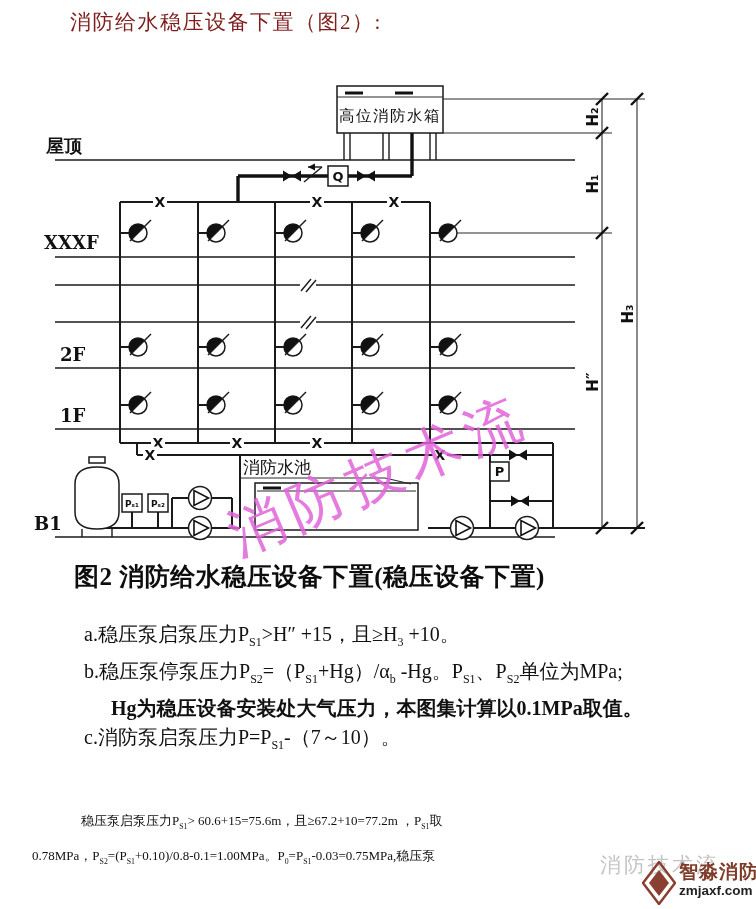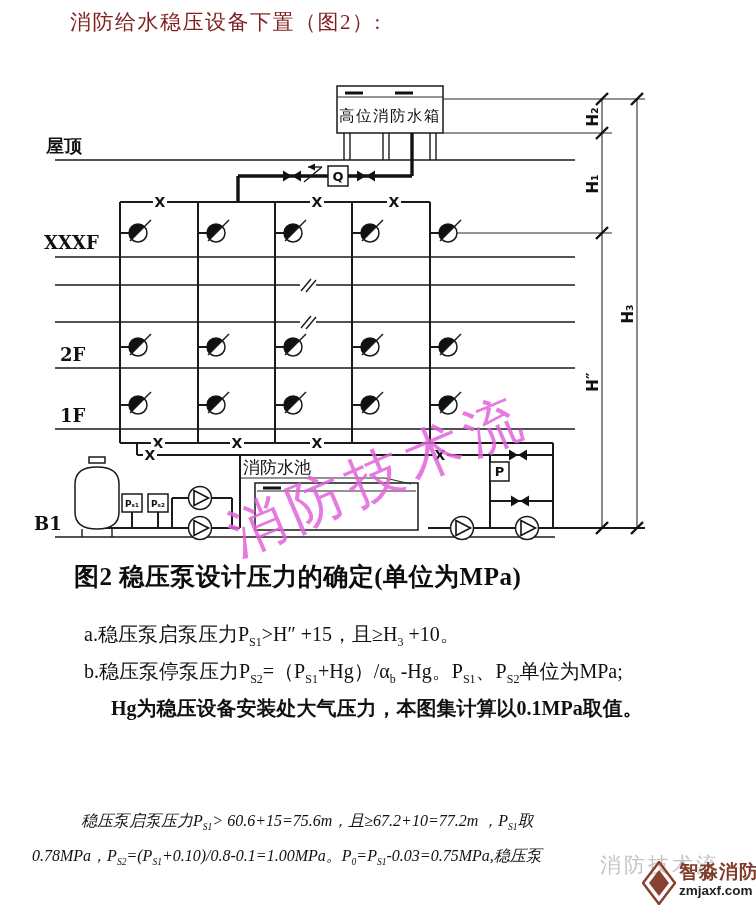--- a/index.html
+++ b/index.html
@@ -2,21 +2,21 @@
 <html><head>
 <meta charset="utf-8">
 <style>
   html,body{margin:0;padding:0;}
   body{width:756px;height:909px;background:#ffffff;position:relative;overflow:hidden;
        font-family:"Liberation Serif",serif;color:#111;}
   .abs{position:absolute;}
   #title{left:70px;top:8px;font-size:21px;letter-spacing:1.5px;color:#7f1d1d;z-index:2;}
   #caption{left:74px;top:560px;font-size:25px;font-weight:bold;color:#0d0d0d;letter-spacing:.5px;z-index:2;white-space:nowrap;}
   #notes{left:84px;top:620px;font-size:20px;z-index:2;}
-  #summary{left:32px;top:806px;font-size:16px;z-index:2;font-style:italic;}
+  #summary{left:32px;top:806px;font-size:13px;z-index:2;}
   .nline{line-height:29px;white-space:nowrap;}
   .indent{padding-left:27px;font-weight:bold;}
   .s-indent{padding-left:49px;}
   sub{font-size:.6em;text-align:center;}
   #wm-main{left:246px;top:498px;font-size:56px;color:#e163da;opacity:.85;letter-spacing:8px;
            transform:rotate(-23deg);transform-origin:0 100%;z-index:3;
            font-family:"Liberation Sans",sans-serif;white-space:nowrap;}
   #wm-gray{left:600px;top:851px;font-size:21px;color:#8a8a8a;opacity:.5;letter-spacing:3px;z-index:1;white-space:nowrap;}
   #logo{left:642px;top:861px;display:flex;align-items:flex-start;z-index:2;}
   #logo .txt{margin-left:3px;}
@@ -192,26 +192,27 @@
       <use href="#tick" x="637" y="528"></use>
     <text x="598" y="117" transform="rotate(-90 598 117)" text-anchor="middle" class="dim">H₂</text>
     <text x="598" y="184" transform="rotate(-90 598 184)" text-anchor="middle" class="dim">H₁</text>
     <text x="598" y="382" transform="rotate(-90 598 382)" text-anchor="middle" class="dim">H″</text>
     <text x="633" y="314" transform="rotate(-90 633 314)" text-anchor="middle" class="dim">H₃</text>
   </g>
 </svg>
 
 <div class="abs" id="title">消防给水稳压设备下置（图2）:</div>
 
-<div class="abs" id="caption">图2 稳压泵设计压力的确定(单位为MPa)</div>
+<div class="abs" id="caption">图2 消防给水稳压设备下置(稳压设备下置)</div>
 
 <div class="abs" id="notes">
   <div class="nline">a.稳压泵启泵压力P<sub>S1</sub>&gt;H″ +15，且≥H<sub>3</sub> +10。</div>
   <div class="nline">b.稳压泵停泵压力P<sub>S2</sub>=（P<sub>S1</sub>+Hg）/α<sub>b</sub> -Hg。P<sub>S1</sub>、P<sub>S2</sub>单位为MPa;</div>
   <div class="nline indent">Hg为稳压设备安装处大气压力，本图集计算以0.1MPa取值。</div>
+  <div class="nline">c.消防泵启泵压力P=P<sub>S1</sub>-（7～10）。</div>
 </div>
 
 <div class="abs" id="summary">
   <div class="nline s-indent">稳压泵启泵压力P<sub>S1</sub>&gt; 60.6+15=75.6m，且≥67.2+10=77.2m ，P<sub>S1</sub>取</div>
   <div class="nline">0.78MPa，P<sub>S2</sub>=(P<sub>S1</sub>+0.10)/0.8-0.1=1.00MPa。P<sub>0</sub>=P<sub>S1</sub>-0.03=0.75MPa,稳压泵</div>
 </div>
 
 <div class="abs" id="wm-main">消防技术流</div>
 <div class="abs" id="wm-gray">消防技术流</div>
 

